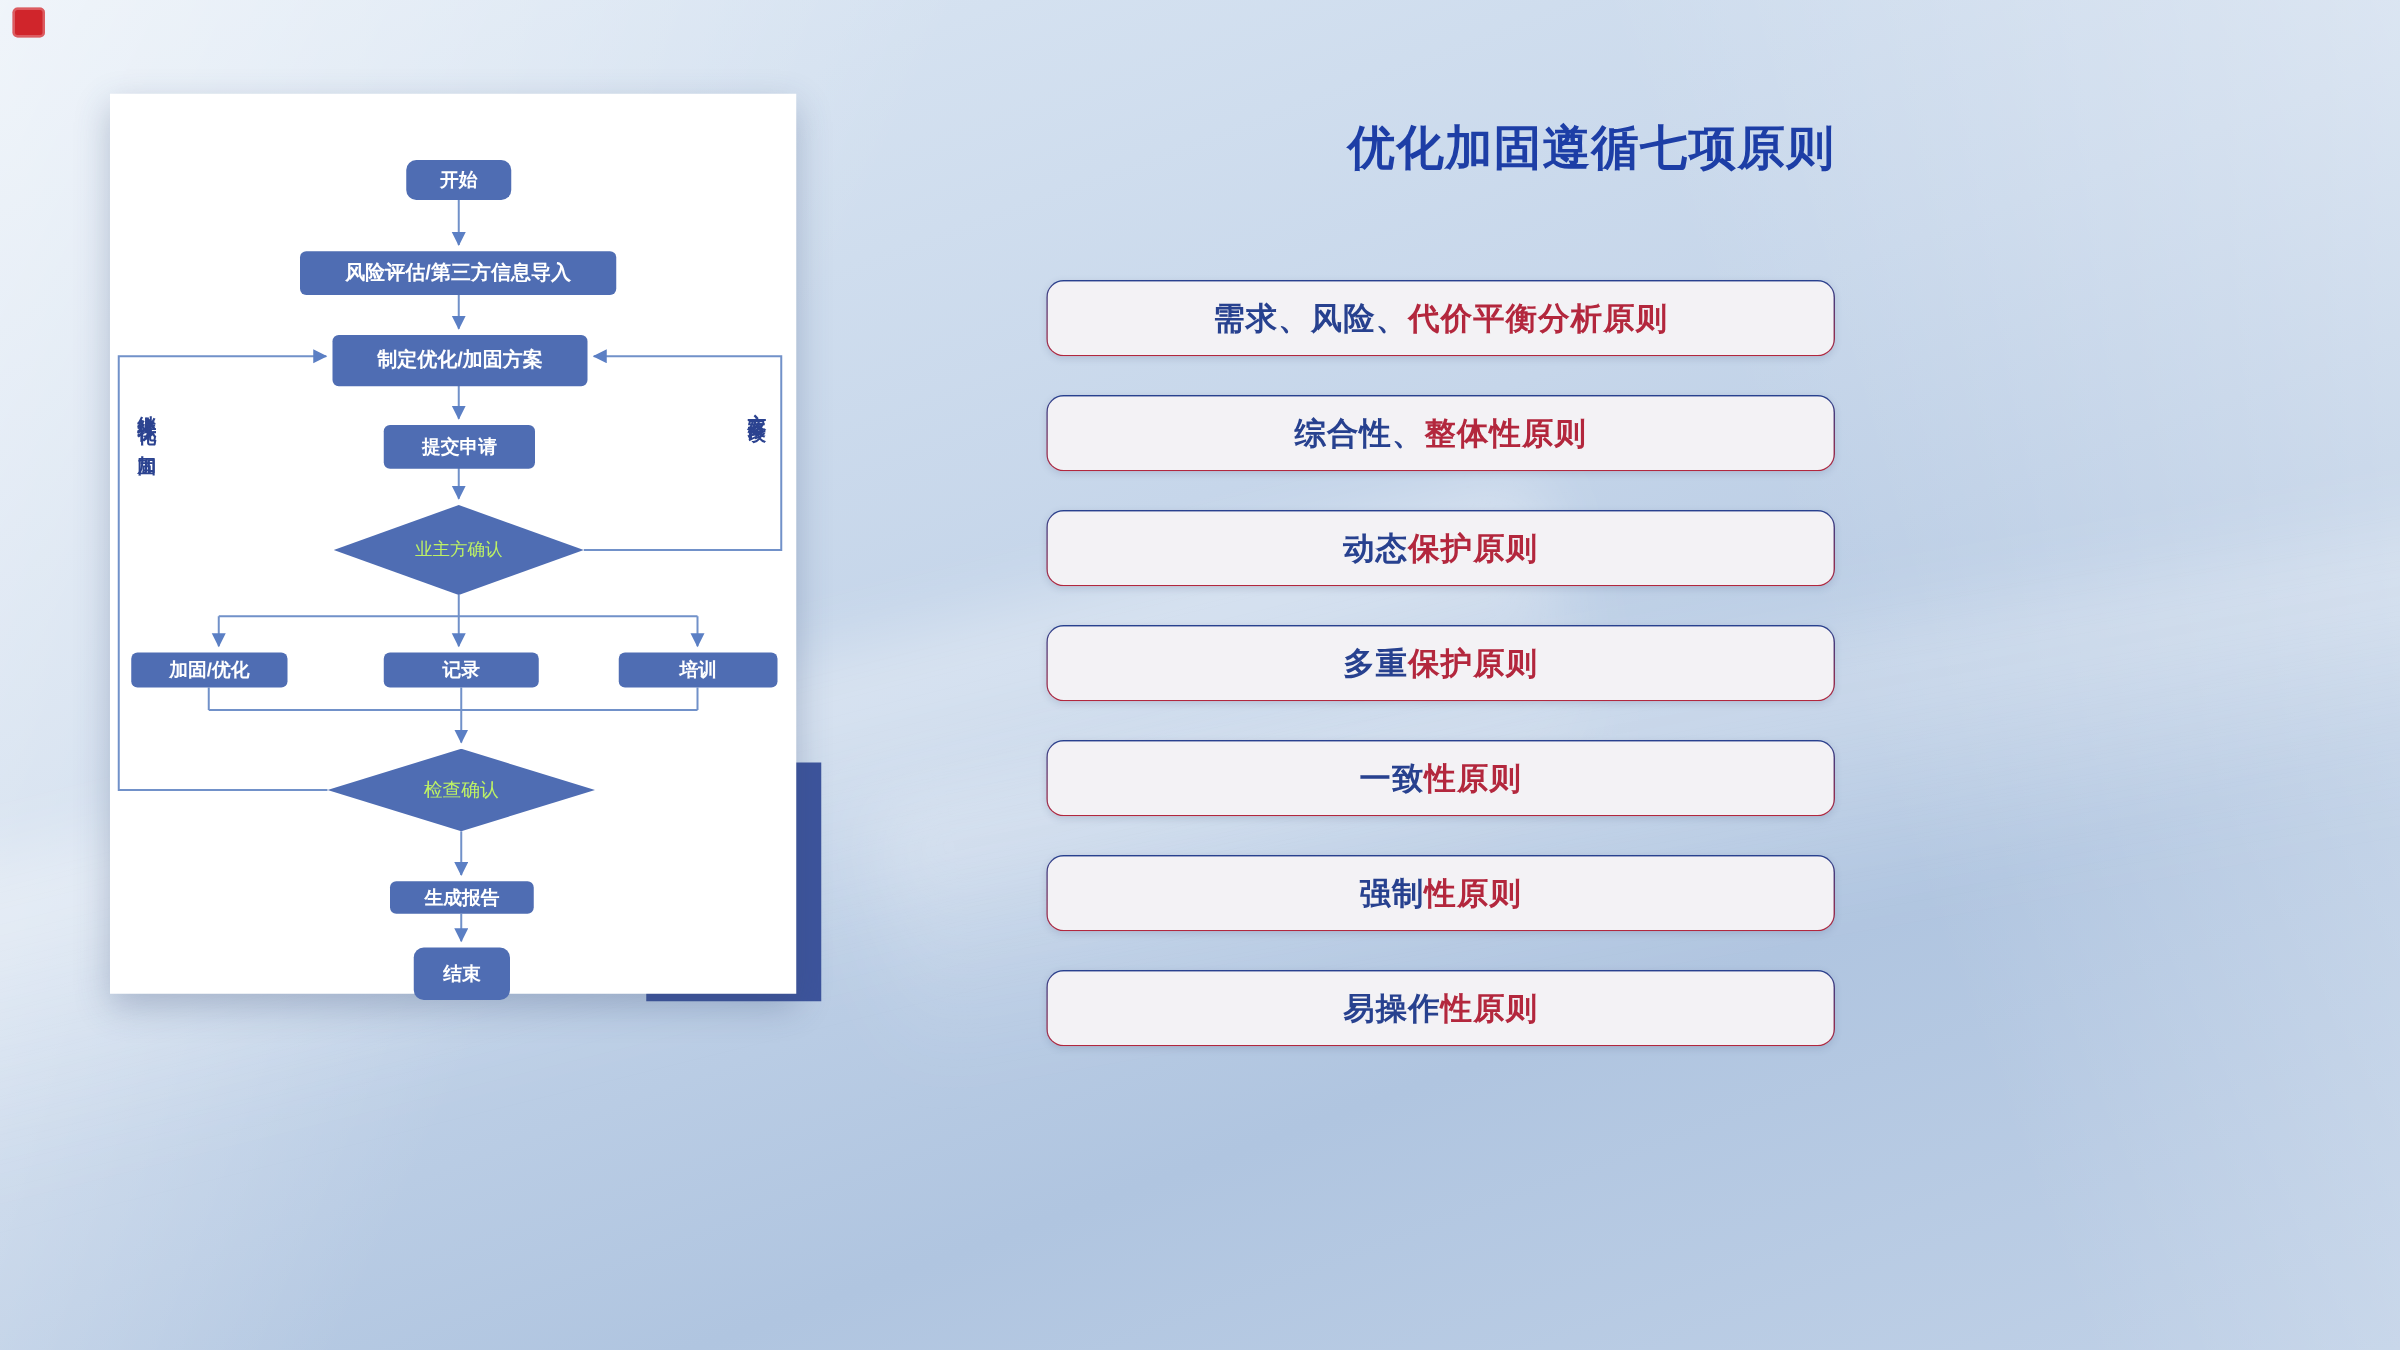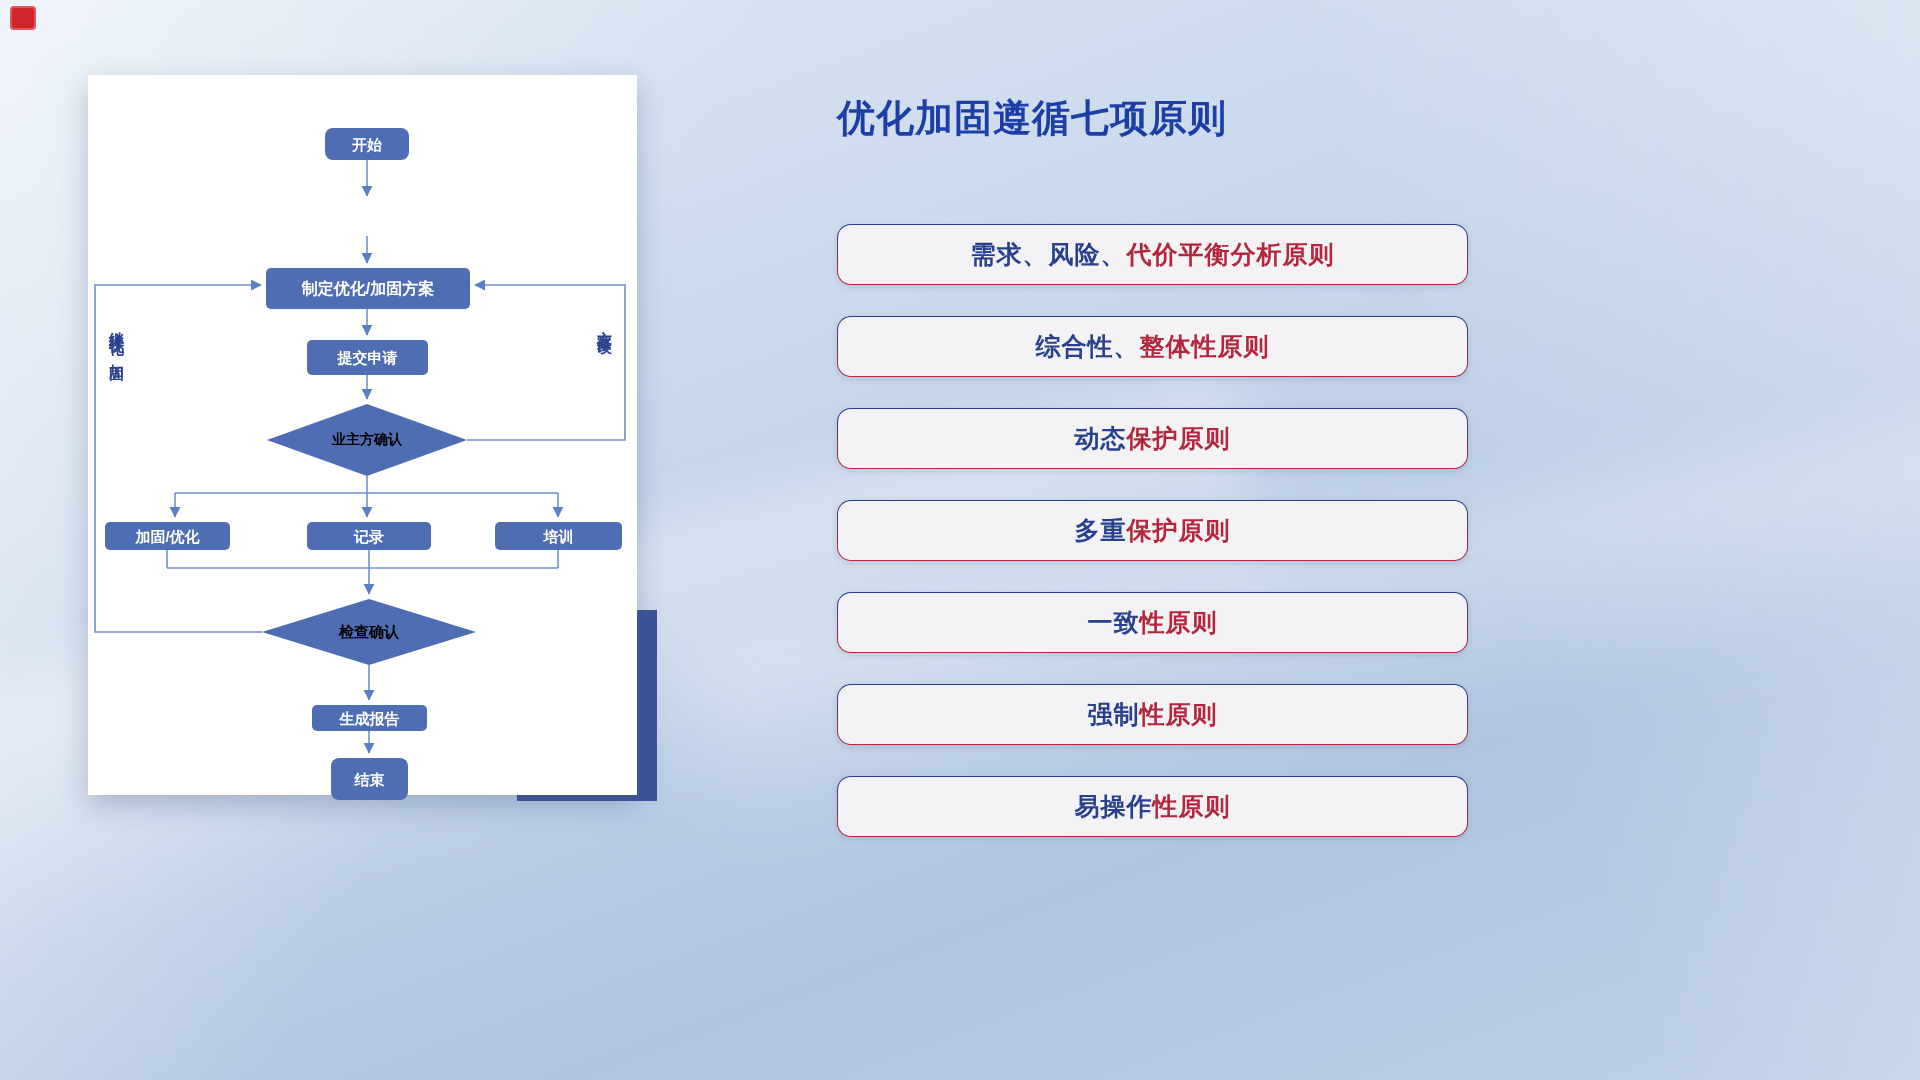--- a/index.html
+++ b/index.html
@@ -27,34 +27,34 @@
       font-weight:bold;font-size:15px;border-radius:5px;line-height:1;white-space:nowrap;}
   .n-start{left:325px;top:128px;width:84px;height:32px;border-radius:8px;}
   .n-risk{left:240px;top:201px;width:253px;height:35px;font-size:16px;}
   .n-plan{left:266px;top:268px;width:204px;height:41px;font-size:16px;}
   .n-submit{left:307px;top:340px;width:121px;height:35px;}
   .n-harden{left:105px;top:522px;width:125px;height:28px;}
   .n-record{left:307px;top:522px;width:124px;height:28px;}
   .n-train{left:495px;top:522px;width:127px;height:28px;}
   .n-report{left:312px;top:705px;width:115px;height:26px;}
   .n-end{left:331px;top:758px;width:77px;height:42px;border-radius:8px;}
-  .diamond{position:absolute;background:#4f6db3;color:#000000;display:flex;align-items:center;justify-content:center;
-      font-weight:bold;font-size:14px;clip-path:polygon(50% 0,100% 50%,50% 100%,0 50%);}
+  .diamond{position:absolute;background:#4f6db3;color:#bef264;display:flex;align-items:center;justify-content:center;
+      font-weight:normal;font-size:14px;clip-path:polygon(50% 0,100% 50%,50% 100%,0 50%);}
   .d-confirm{left:267px;top:404px;width:200px;height:72px;}
   .d-check{left:262px;top:599px;width:214px;height:66px;font-size:15px;}
 
   .edge-label{position:absolute;writing-mode:vertical-rl;text-orientation:upright;color:#2c4390;
       font-weight:bold;font-size:15px;letter-spacing:3px;line-height:1.1;}
   .el-left{left:108px;top:320px;height:135px;}
   .el-right{left:596px;top:318px;height:90px;}
 
   .connectors{position:absolute;left:0;top:0;width:1920px;height:1080px;pointer-events:none;}
 
   
-  .title{position:absolute;left:837px;top:93px;width:631px;margin:0;text-align:left;
+  .title{position:absolute;left:837px;top:93px;width:631px;margin:0;text-align:right;
       font-size:38px;font-weight:bold;color:#1d3ea6;letter-spacing:1px;}
   .principles{position:absolute;left:837px;top:197px;width:631px;}
   .pill{height:59px;margin-bottom:31px;border-radius:14px;display:flex;align-items:center;justify-content:center;
       border:1px solid transparent;
       background:linear-gradient(#f3f2f5,#f3f2f5) padding-box,linear-gradient(180deg,#27418f,#b3273d) border-box;
       box-shadow:0 2px 6px rgba(70,90,130,.18);
       font-size:25px;font-weight:bold;letter-spacing:1px;white-space:nowrap;margin-top:27px;}
   .pill:last-child{margin-bottom:0;}
   .p-blue{color:#27418f;}
   .p-red{color:#b3273d;}
@@ -93,20 +93,21 @@
       <line x1="167" y1="568" x2="558" y2="568"></line>
       <line x1="369" y1="568" x2="369" y2="594" marker-end="url(#arrow)"></line>
       <polyline points="467,440 625,440 625,285 475,285" marker-end="url(#arrow)"></polyline>
       <polyline points="262,632 95,632 95,285 261,285" marker-end="url(#arrow)"></polyline>
       <line x1="369" y1="665" x2="369" y2="700" marker-end="url(#arrow)"></line>
       <line x1="369" y1="731" x2="369" y2="753" marker-end="url(#arrow)"></line>
     </g>
   </svg>
 
   <div class="node n-start">开始</div>
+  <div class="node n-risk">风险评估/第三方信息导入</div>
   <div class="node n-plan">制定优化/加固方案</div>
   <div class="node n-submit">提交申请</div>
   <div class="diamond d-confirm">业主方确认</div>
   <div class="node n-harden">加固/优化</div>
   <div class="node n-record">记录</div>
   <div class="node n-train">培训</div>
   <div class="diamond d-check">检查确认</div>
   <div class="node n-report">生成报告</div>
   <div class="node n-end">结束</div>
 

